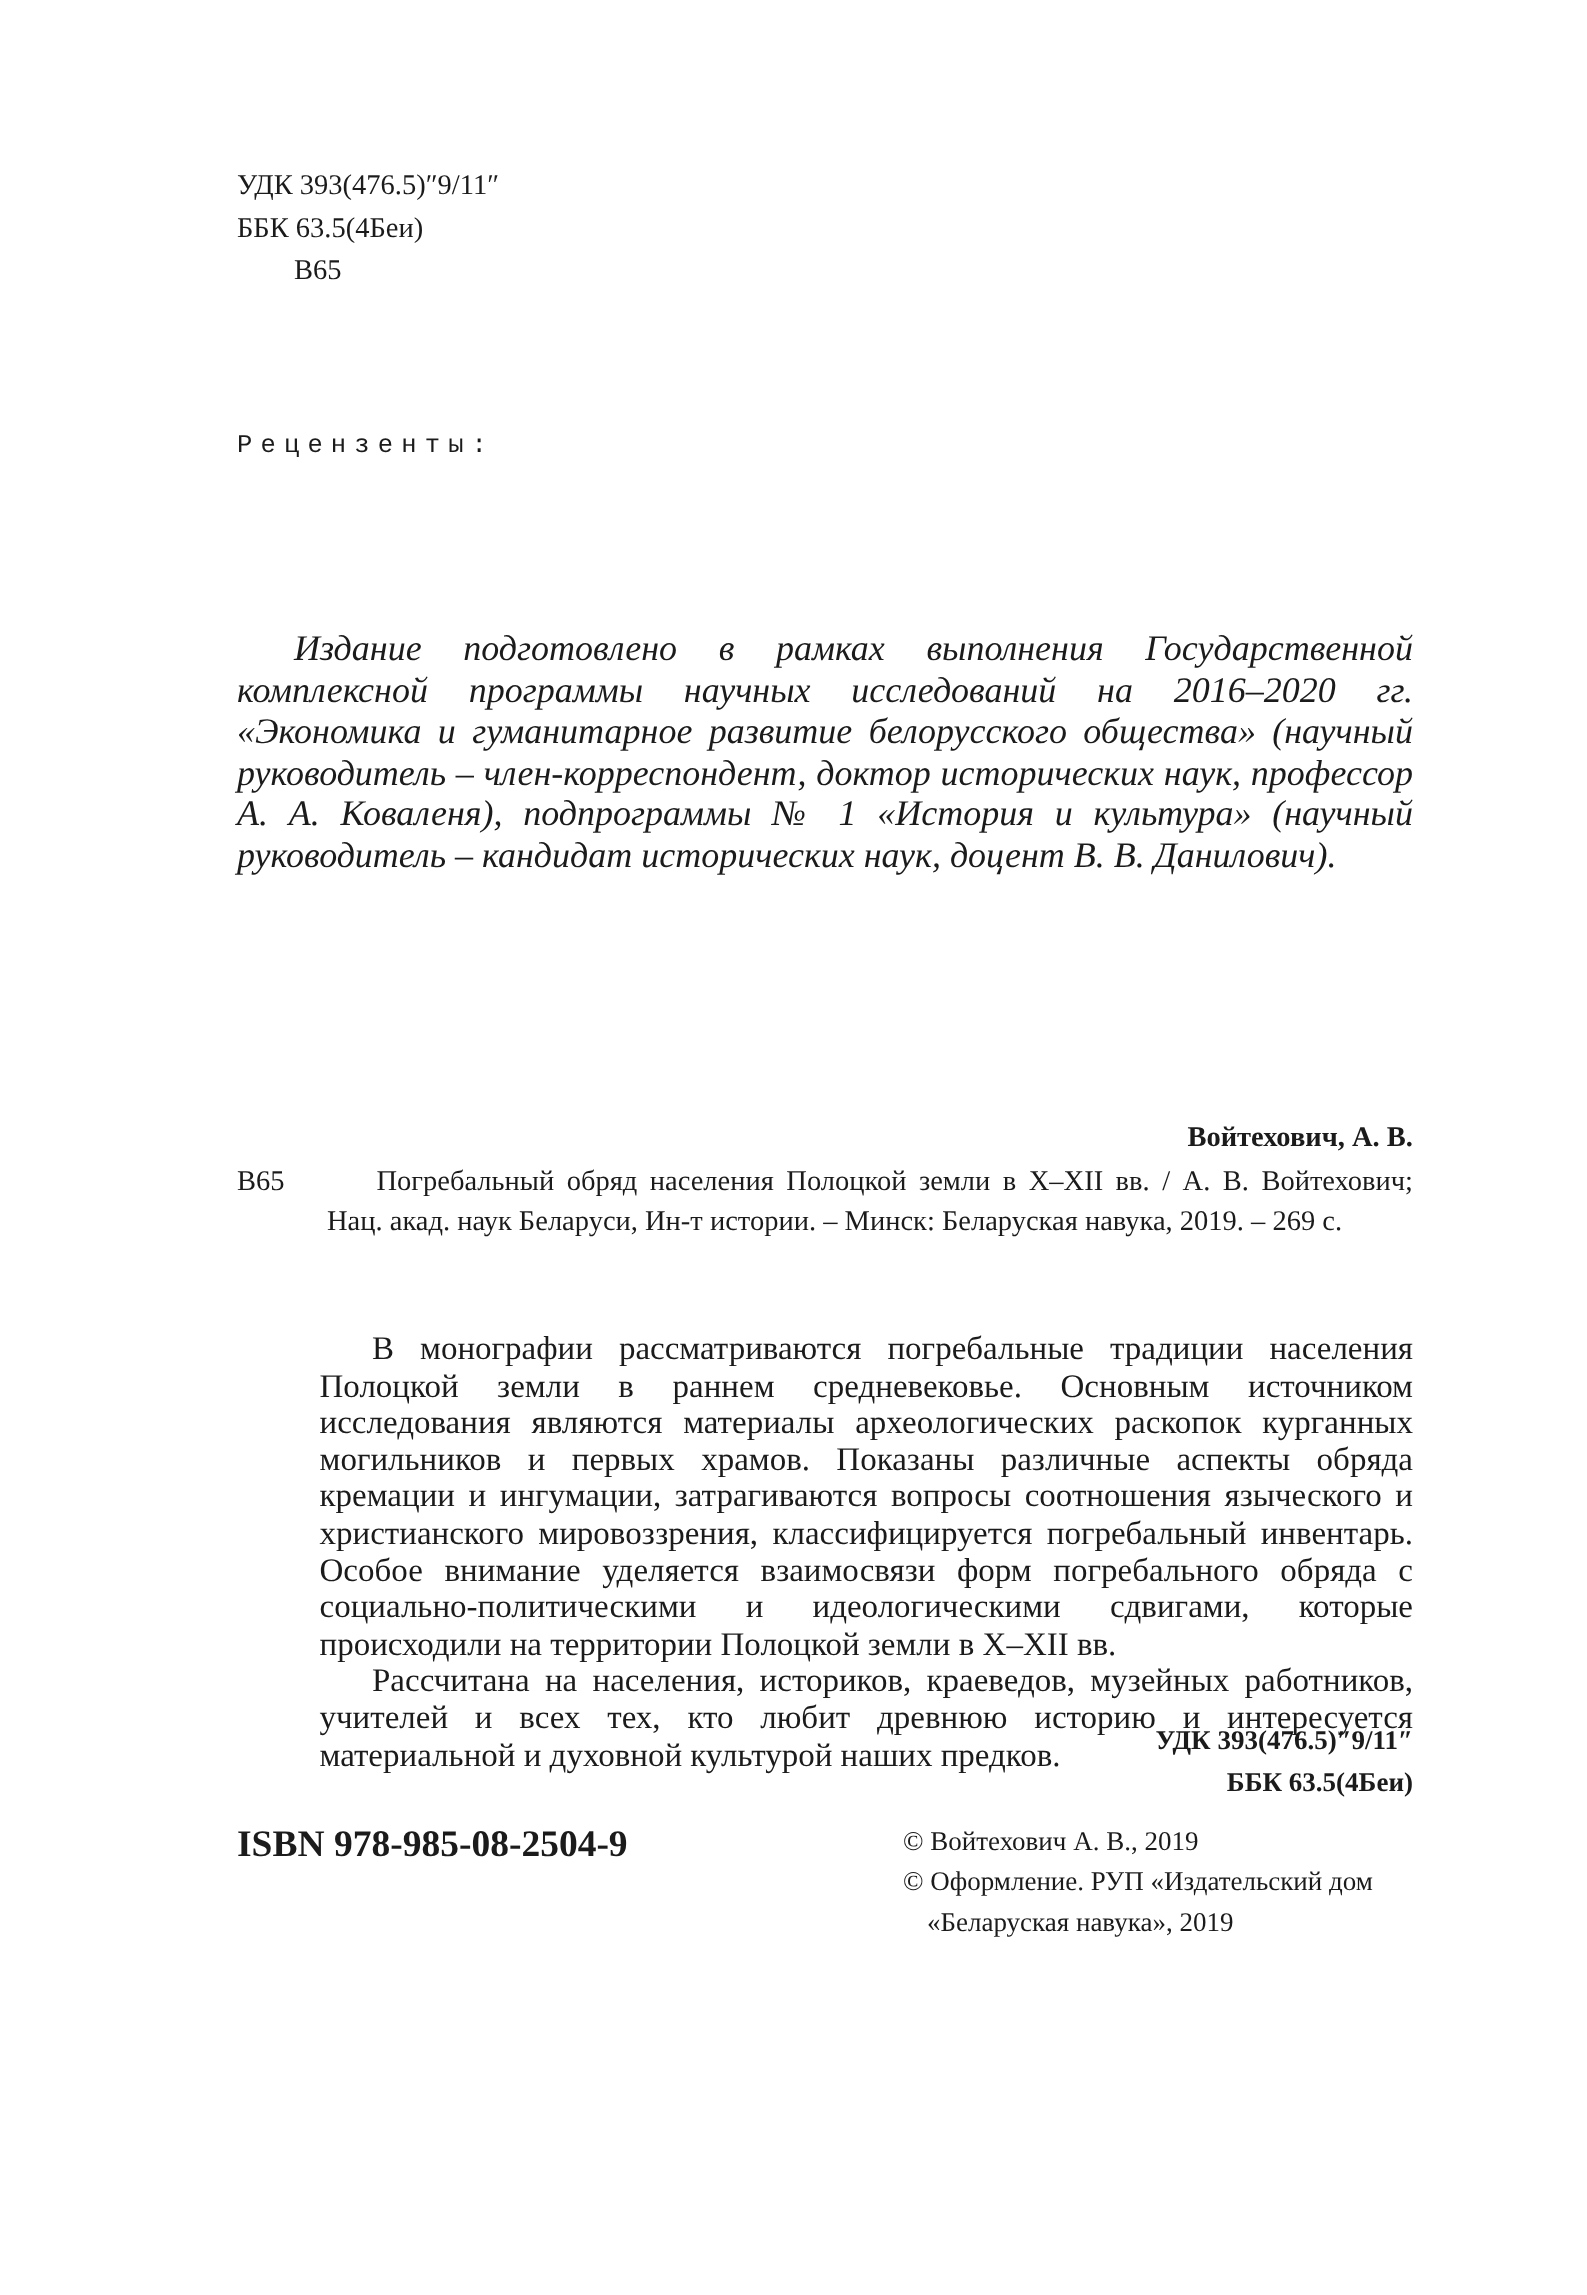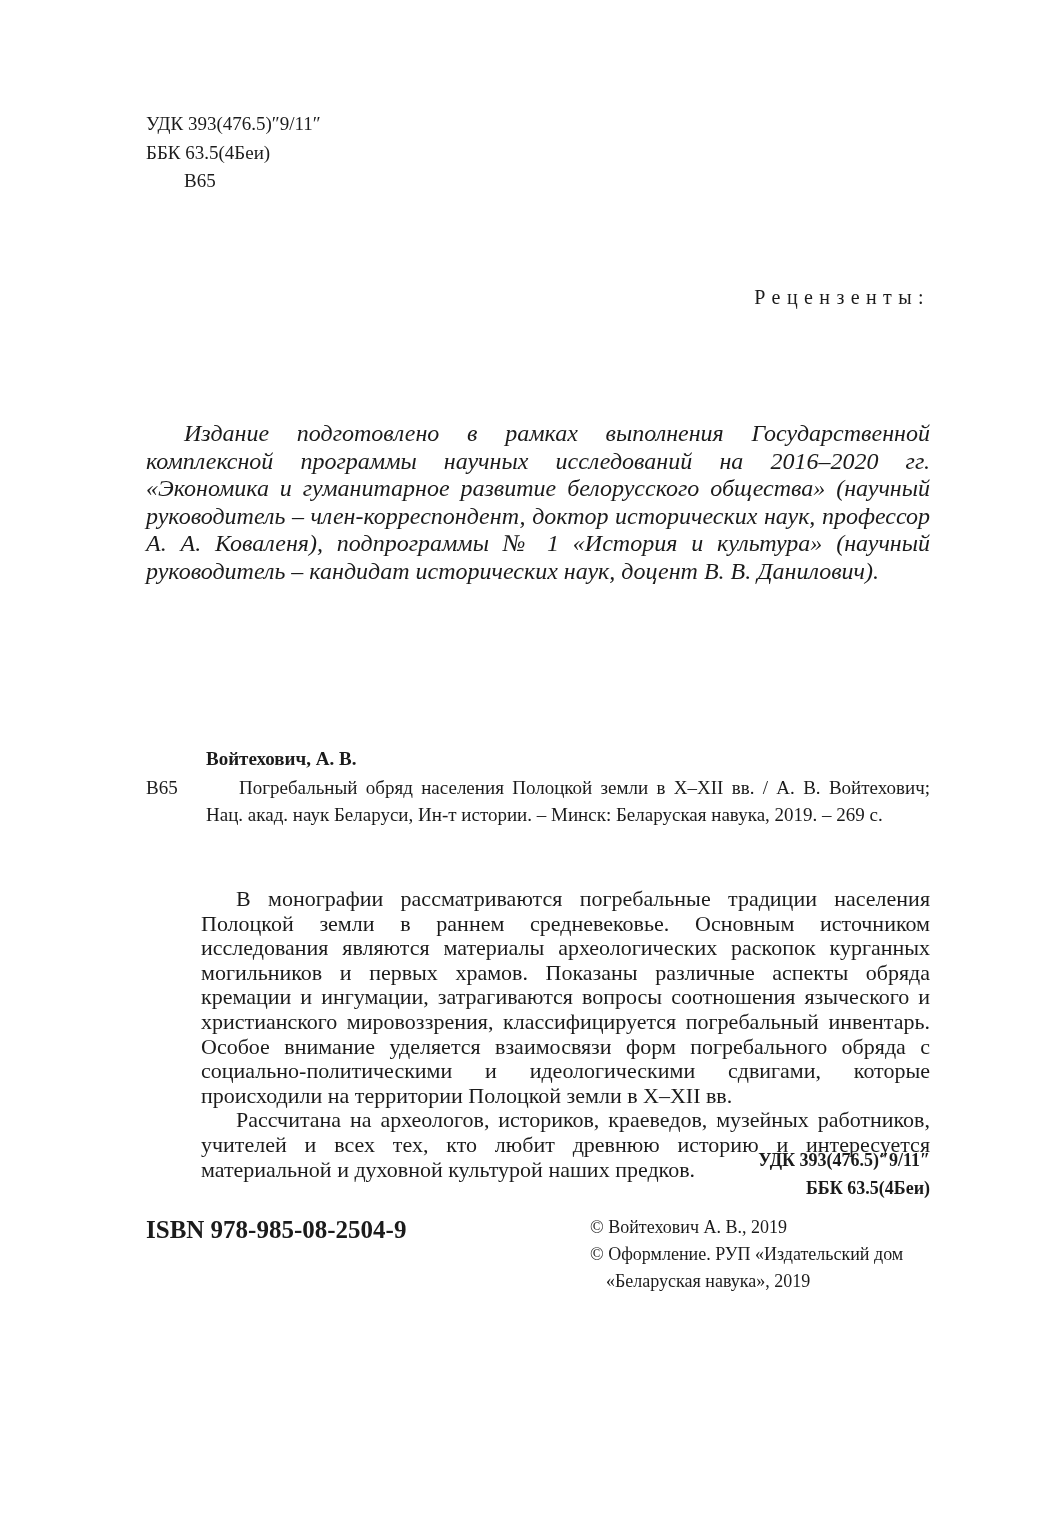--- a/index.html
+++ b/index.html
@@ -12,49 +12,49 @@
     width: 1058px;
     height: 1530px;
     background: #ffffff;
     font-family: "Liberation Serif", "DejaVu Serif", serif;
     color: #1b1b1b;
     margin: 0 auto;
     overflow: hidden;
   }
   .content {
     position: absolute;
-    left: 146px;
+    left: 158px;
     top: 0;
     width: 784px;
     height: 100%;
   }
   .abs { position: absolute; left: 0; right: 0; }
 
   
   .codes-top { top: 110px; font-size: 19px; line-height: 28.5px; }
   .codes-top .shifted { padding-left: 38px; }
 
   
-  .reviewers { top: 284px; text-align: right; font-size: 20px; line-height: 27px; }
+  .reviewers { top: 284px; text-align: left; font-size: 17px; line-height: 27px; font-family: Liberation Mono, monospace; }
   .reviewers-heading { letter-spacing: 0.32em; margin-bottom: 9px; }
 
   
   .program-note {
     top: 420px;
     font-style: italic;
     font-size: 24px;
     line-height: 27.5px;
     text-align: justify;
     text-indent: 38px;
     hyphens: auto;
   }
 
   
   .catalog { top: 745px; font-size: 19px; line-height: 27.5px; }
-  .catalog-author { font-weight: bold; padding-left: 60px; margin: 0 0 1px 0; }
+  .catalog-author { font-weight: bold; padding-left: 60px; margin: 0 0 1px 0; text-align: right; }
   .catalog-entry { position: relative; }
   .catalog-code { position: absolute; left: 0; top: 0; }
   .catalog-desc { margin: 0 0 0 60px; text-indent: 33px; text-align: justify; hyphens: auto; }
   .catalog-isbn { margin: 0 0 0 60px; text-indent: 33px; }
 
   
   .annotation { top: 887px; font-size: 22px; line-height: 24.6px; }
   .annotation p { margin: 0 0 0 55px; text-indent: 35px; text-align: justify; hyphens: auto; }
 
   
@@ -87,21 +87,21 @@
     <div class="abs catalog">
       <p class="catalog-author">Войтехович, А. В.</p>
       <div class="catalog-entry">
         <span class="catalog-code">В65</span>
         <p class="catalog-desc">Погребальный обряд населения Полоцкой земли в X–XII вв. / А. В. Войтехович; Нац. акад. наук Беларуси, Ин-т истории. – Минск: Беларуская навука, 2019. – 269 с.</p>
       </div>
     </div>
 
     <div class="abs annotation">
       <p>В монографии рассматриваются погребальные традиции населения Полоцкой земли в раннем средневековье. Основным источником исследования являются материалы археологических раскопок курганных могильников и первых храмов. Показаны различные аспекты обряда кремации и ингумации, затрагиваются вопросы соотношения языческого и христианского мировоззрения, классифицируется погребальный инвентарь. Особое внимание уделяется взаимосвязи форм погребального обряда с социально-политическими и идеологическими сдвигами, которые происходили на территории Полоцкой земли в X–XII вв.</p>
-      <p>Рассчитана на археологов, историков, краеведов, музейных работников, учителей и всех тех, кто любит древнюю историю и интересуется материальной и духовной культурой наших предков.</p>
+      <p>Рассчитана на населения, историков, краеведов, музейных работников, учителей и всех тех, кто любит древнюю историю и интересуется материальной и духовной культурой наших предков.</p>
     </div>
 
     <div class="abs codes-right">
       <div>УДК 393(476.5)″9/11″</div>
       <div>ББК 63.5(4Беи)</div>
     </div>
 
     <div class="abs bottom">
       <div class="isbn-bottom">ISBN 978-985-08-2504-9</div>
       <div class="copyright">

